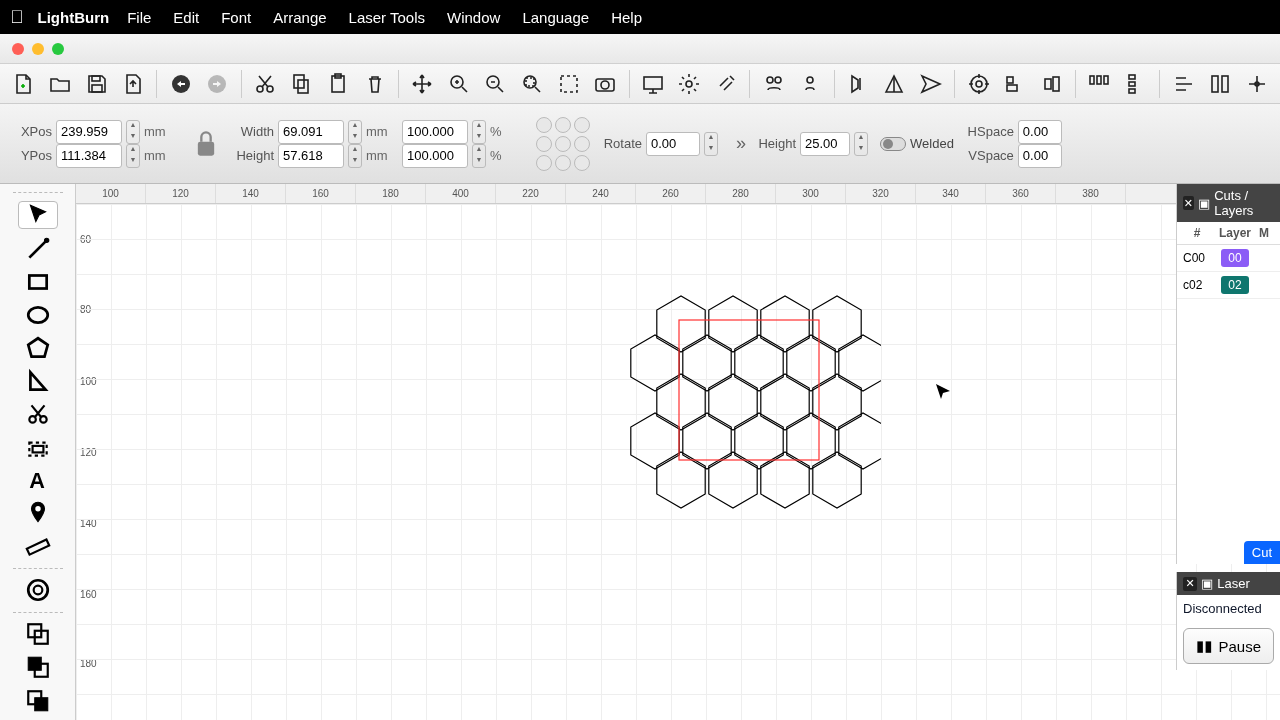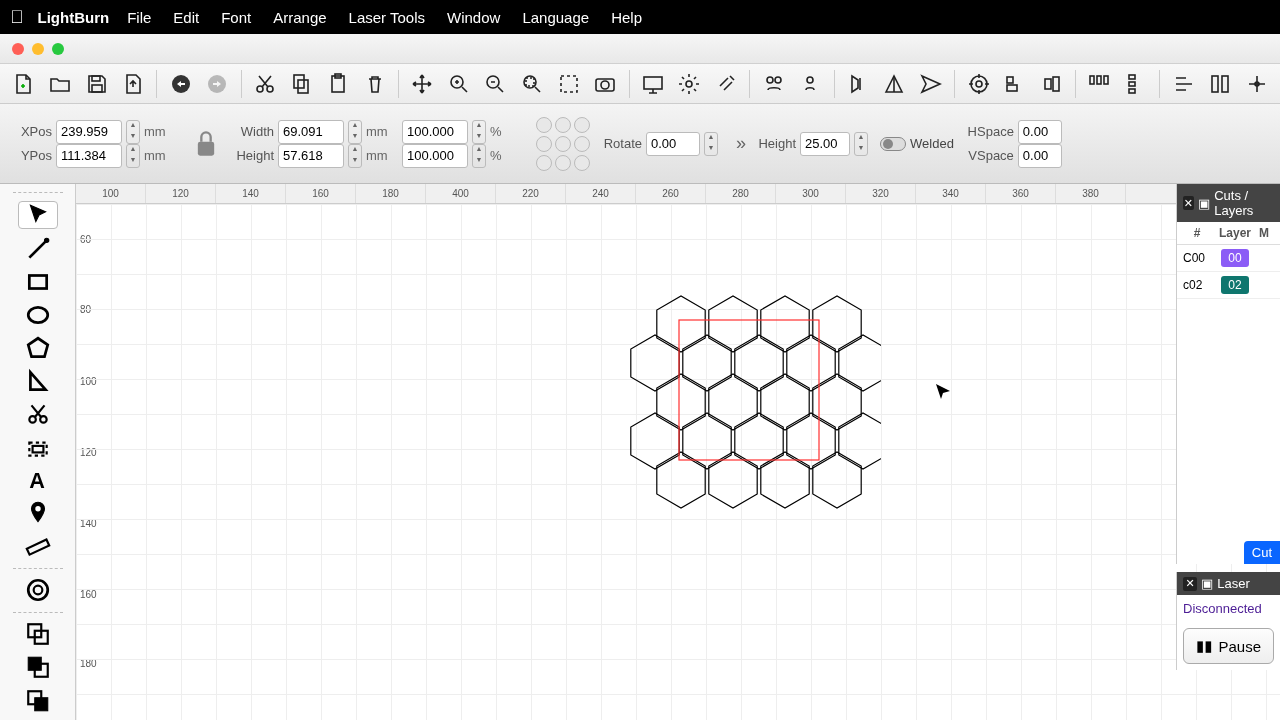--- a/index.html
+++ b/index.html
@@ -61,21 +61,21 @@
 .cursor-arrow { position: absolute; width: 16px; height: 20px; pointer-events: none; }
 
 .panel { position: absolute; right: 0; width: 104px; background: #fff; border-left: 1px solid #ccc; font-size: 12px; }
 .panel-head { background: #444; color: #fff; padding: 4px 6px; display: flex; align-items: center; gap: 4px; font-size: 13px; }
 .panel-head .x { width: 14px; height: 14px; background: #222; color: #fff; display: flex; align-items: center; justify-content: center; font-size: 11px; border-radius: 2px; }
 .layerrow { display: flex; align-items: center; padding: 4px 6px; border-bottom: 1px solid #eee; gap: 6px; }
 .layerrow .num { width: 28px; text-align: center; font-size: 12px; padding: 2px 0; border-radius: 3px; color: #fff; }
 .cutbtn { position: absolute; right: 0; bottom: 0; background: #0a66ff; color: #fff; padding: 4px 8px; font-size: 13px; border-radius: 4px 0 0 0; }
 
 .panel-laser { position: absolute; right: 0; top: 388px; width: 104px; background: #fff; border-left: 1px solid #ccc; }
-.status { font-size: 13px; color: #4c1d95; padding: 6px; }
+.status { font-size: 13px; color: #0f172a; padding: 6px; }
 .pausebtn { display: flex; align-items: center; justify-content: center; gap: 6px; border: 1px solid #aaa; border-radius: 6px; margin: 6px; padding: 8px 4px; font-size: 15px; background: linear-gradient(#fdfdfd,#eee); }
 
 .panel-cuts { top: 0; height: 380px; }
 .panel-cuts .header-row { display: flex; padding: 4px 6px; border-bottom: 1px solid #ddd; font-weight: 600; color: #555; gap: 8px; }
 </style>
 </head>
 <body>
 
 <div class="menubar">
   <span class="apple"></span>

